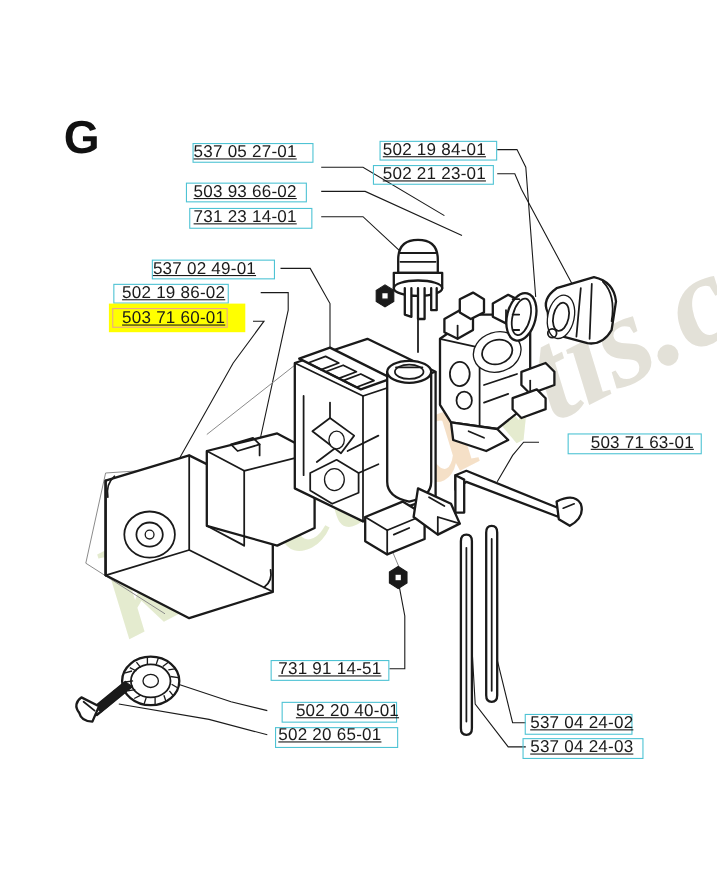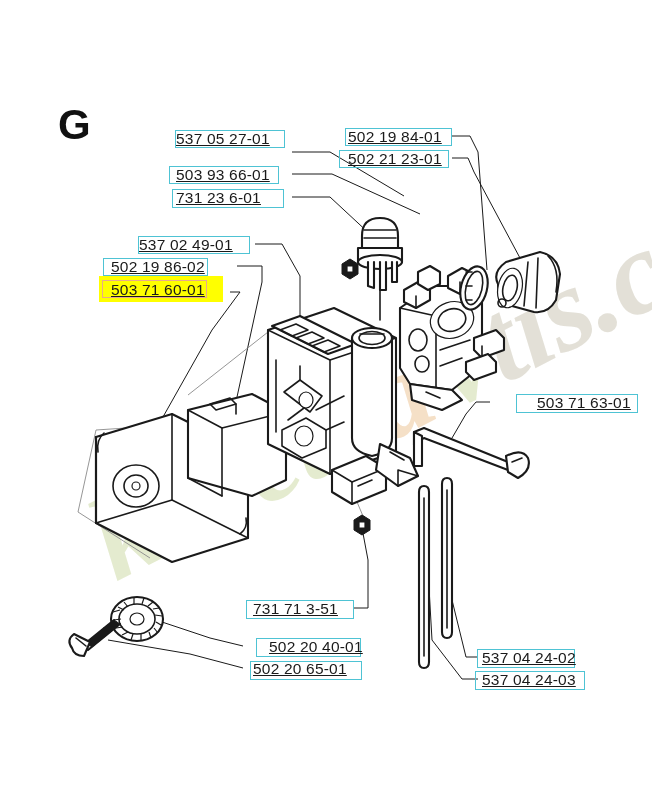--- a/index.html
+++ b/index.html
@@ -300,26 +300,26 @@
 
   </svg>
 
   <div class="plabel" style="left:175px;top:129px;">
     <span class="boxd" style="left:0px;top:1px;width:110px;height:18px;"></span>
     <span class="txt">537 05 27-01</span>
   </div>
 
   <div class="plabel" style="left:175px;top:165px;">
     <span class="boxd" style="left:-6px;top:1px;width:110px;height:18px;"></span>
-    <span class="txt">503 93 66-01</span>
+    <span class="txt">503 93 66-02</span>
   </div>
 
   <div class="plabel" style="left:175px;top:188px;">
     <span class="boxd" style="left:-3px;top:1px;width:112px;height:19px;"></span>
-    <span class="txt">731 23 6-01</span>
+    <span class="txt">731 23 14-01</span>
   </div>
 
   <div class="plabel" style="left:347px;top:127px;">
     <span class="boxd" style="left:-2px;top:1px;width:107px;height:18px;"></span>
     <span class="txt">502 19 84-01</span>
   </div>
 
   <div class="plabel" style="left:347px;top:149px;">
     <span class="boxd" style="left:-8px;top:1px;width:110px;height:18px;"></span>
     <span class="txt">502 21 23-01</span>
@@ -341,21 +341,21 @@
     <span class="txt">503 71 60-01</span>
   </div>
 
   <div class="plabel" style="left:492px;top:393px;margin-left:44px;">
     <span class="boxd" style="left:-20px;top:1px;width:122px;height:19px;"></span>
     <span class="txt">503 71 63-01</span>
   </div>
 
   <div class="plabel" style="left:252px;top:599px;">
     <span class="boxd" style="left:-6px;top:1px;width:108px;height:19px;"></span>
-    <span class="txt">731 71 3-51</span>
+    <span class="txt">731 91 14-51</span>
   </div>
 
   <div class="plabel" style="left:268px;top:637px;">
     <span class="boxd" style="left:-12px;top:1px;width:105px;height:19px;"></span>
     <span class="txt">502 20 40-01</span>
   </div>
 
   <div class="plabel" style="left:252px;top:659px;">
     <span class="boxd" style="left:-2px;top:2px;width:112px;height:19px;"></span>
     <span class="txt">502 20 65-01</span>

